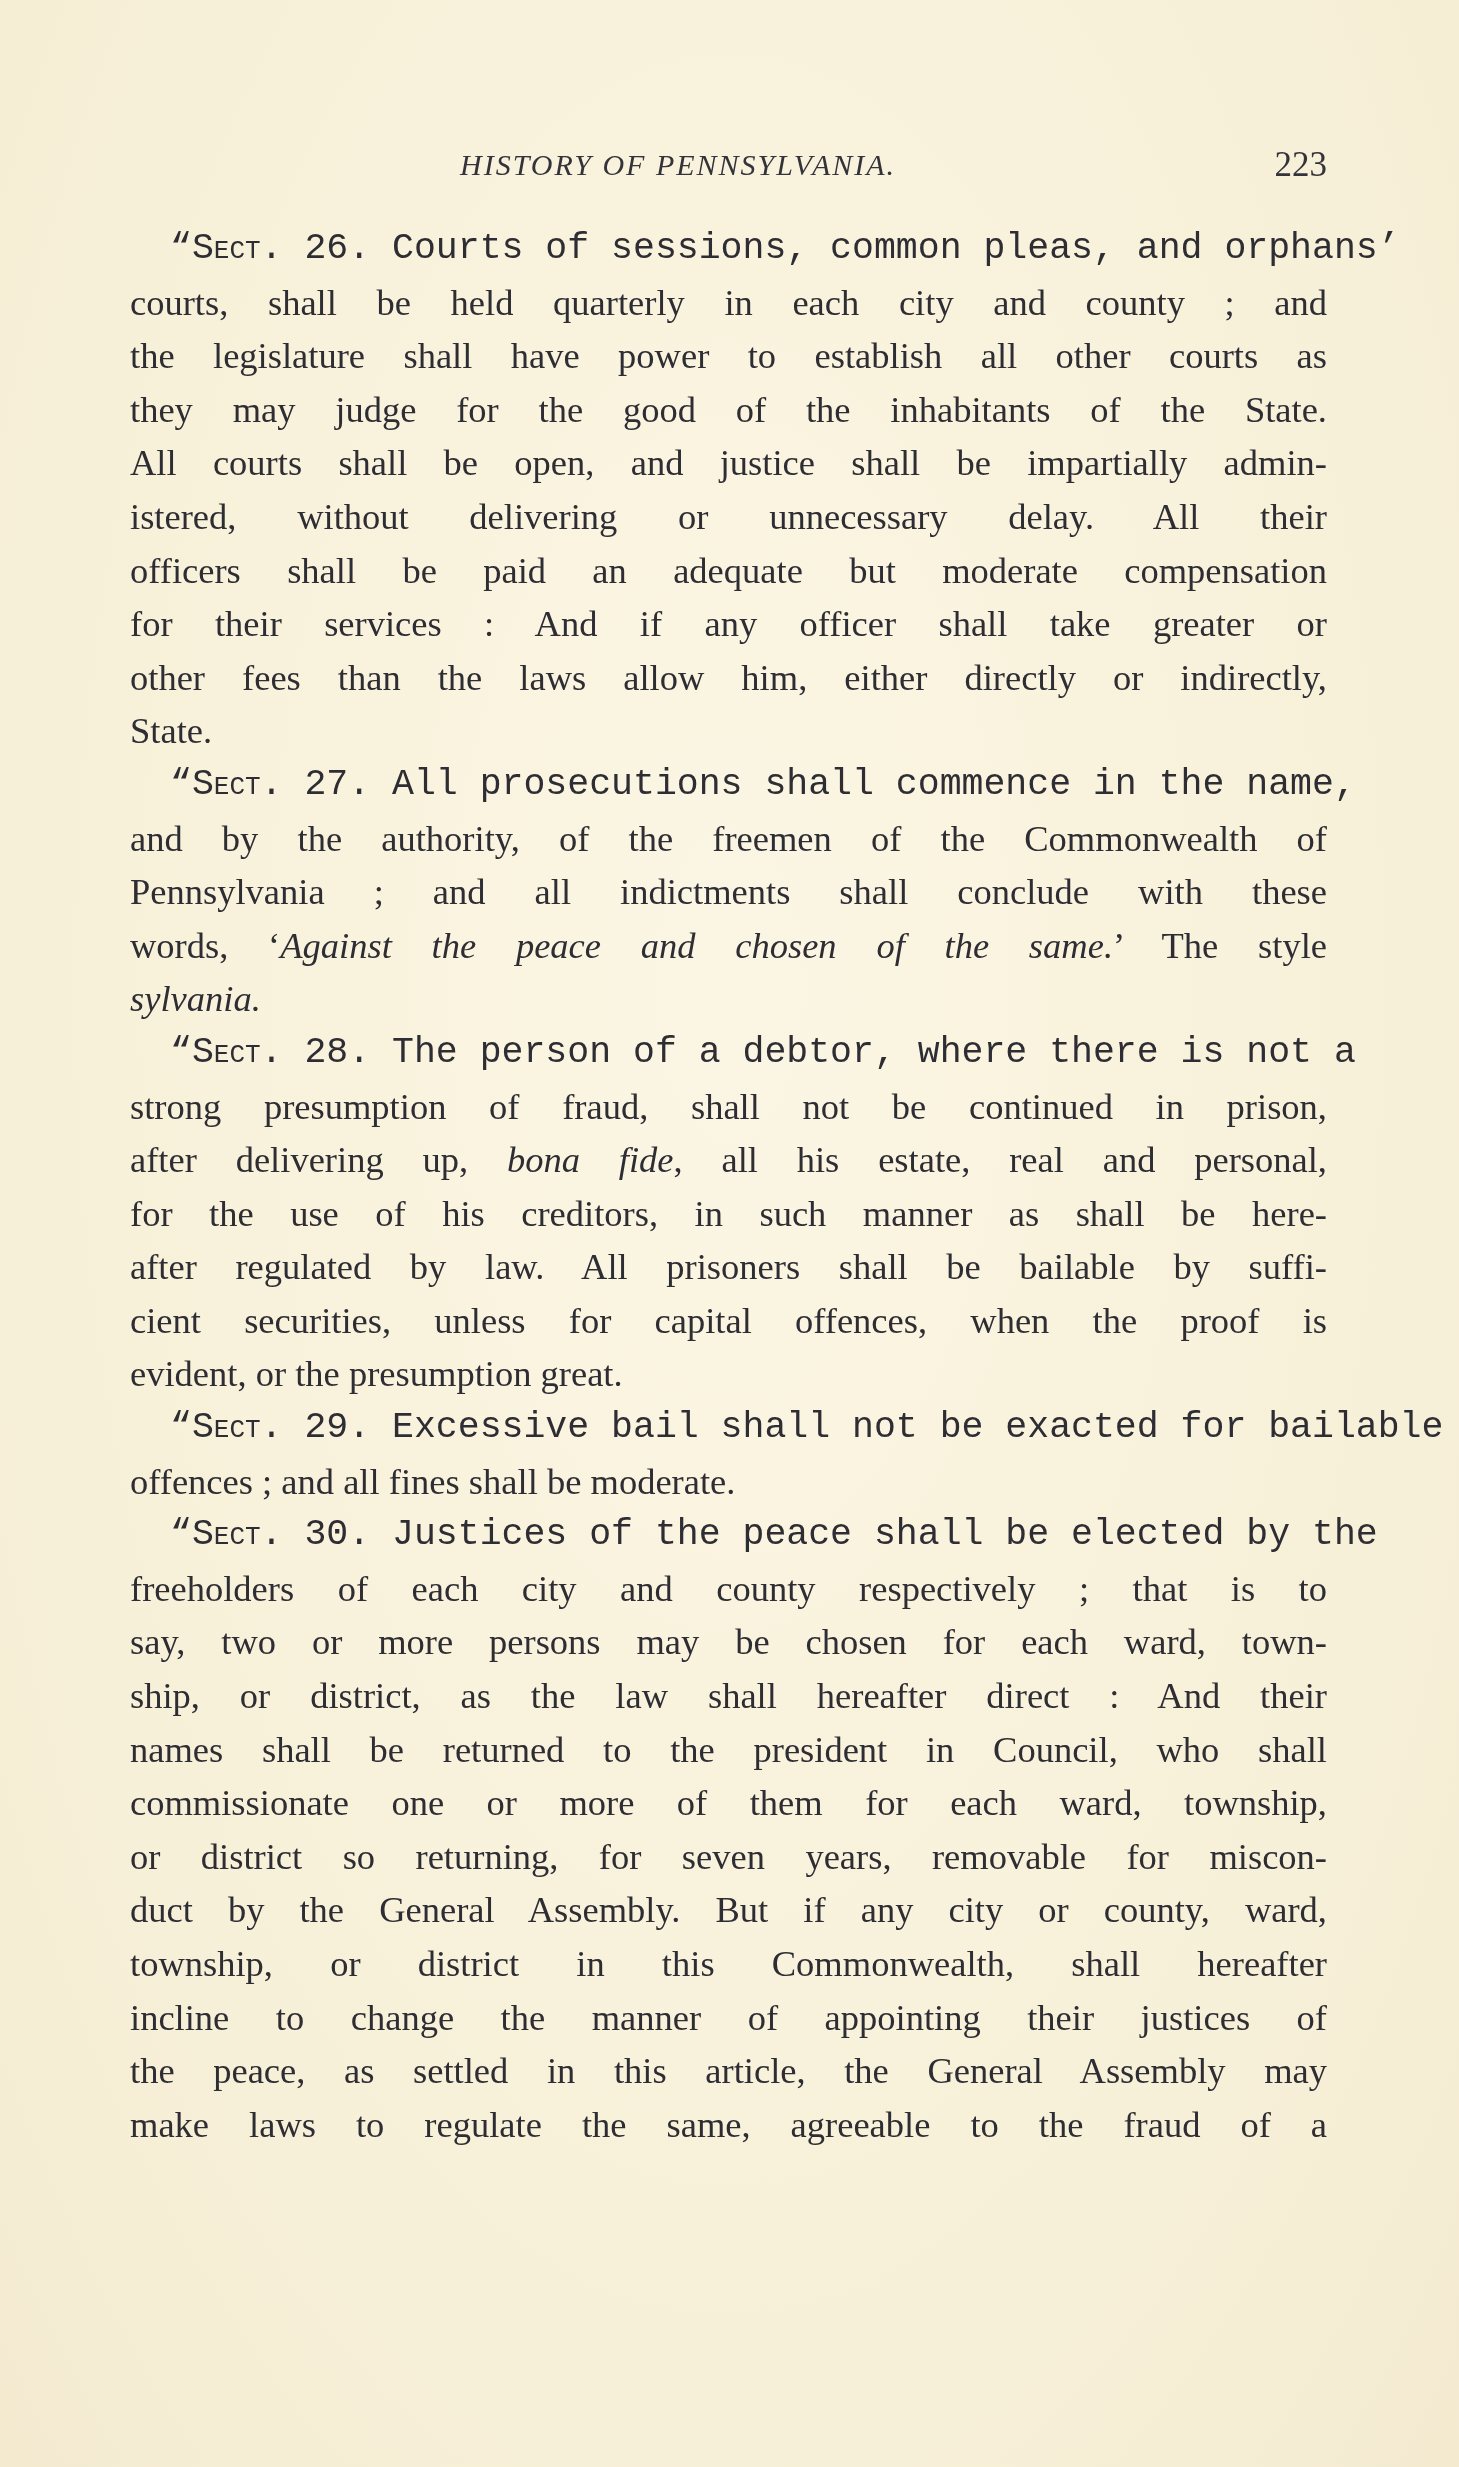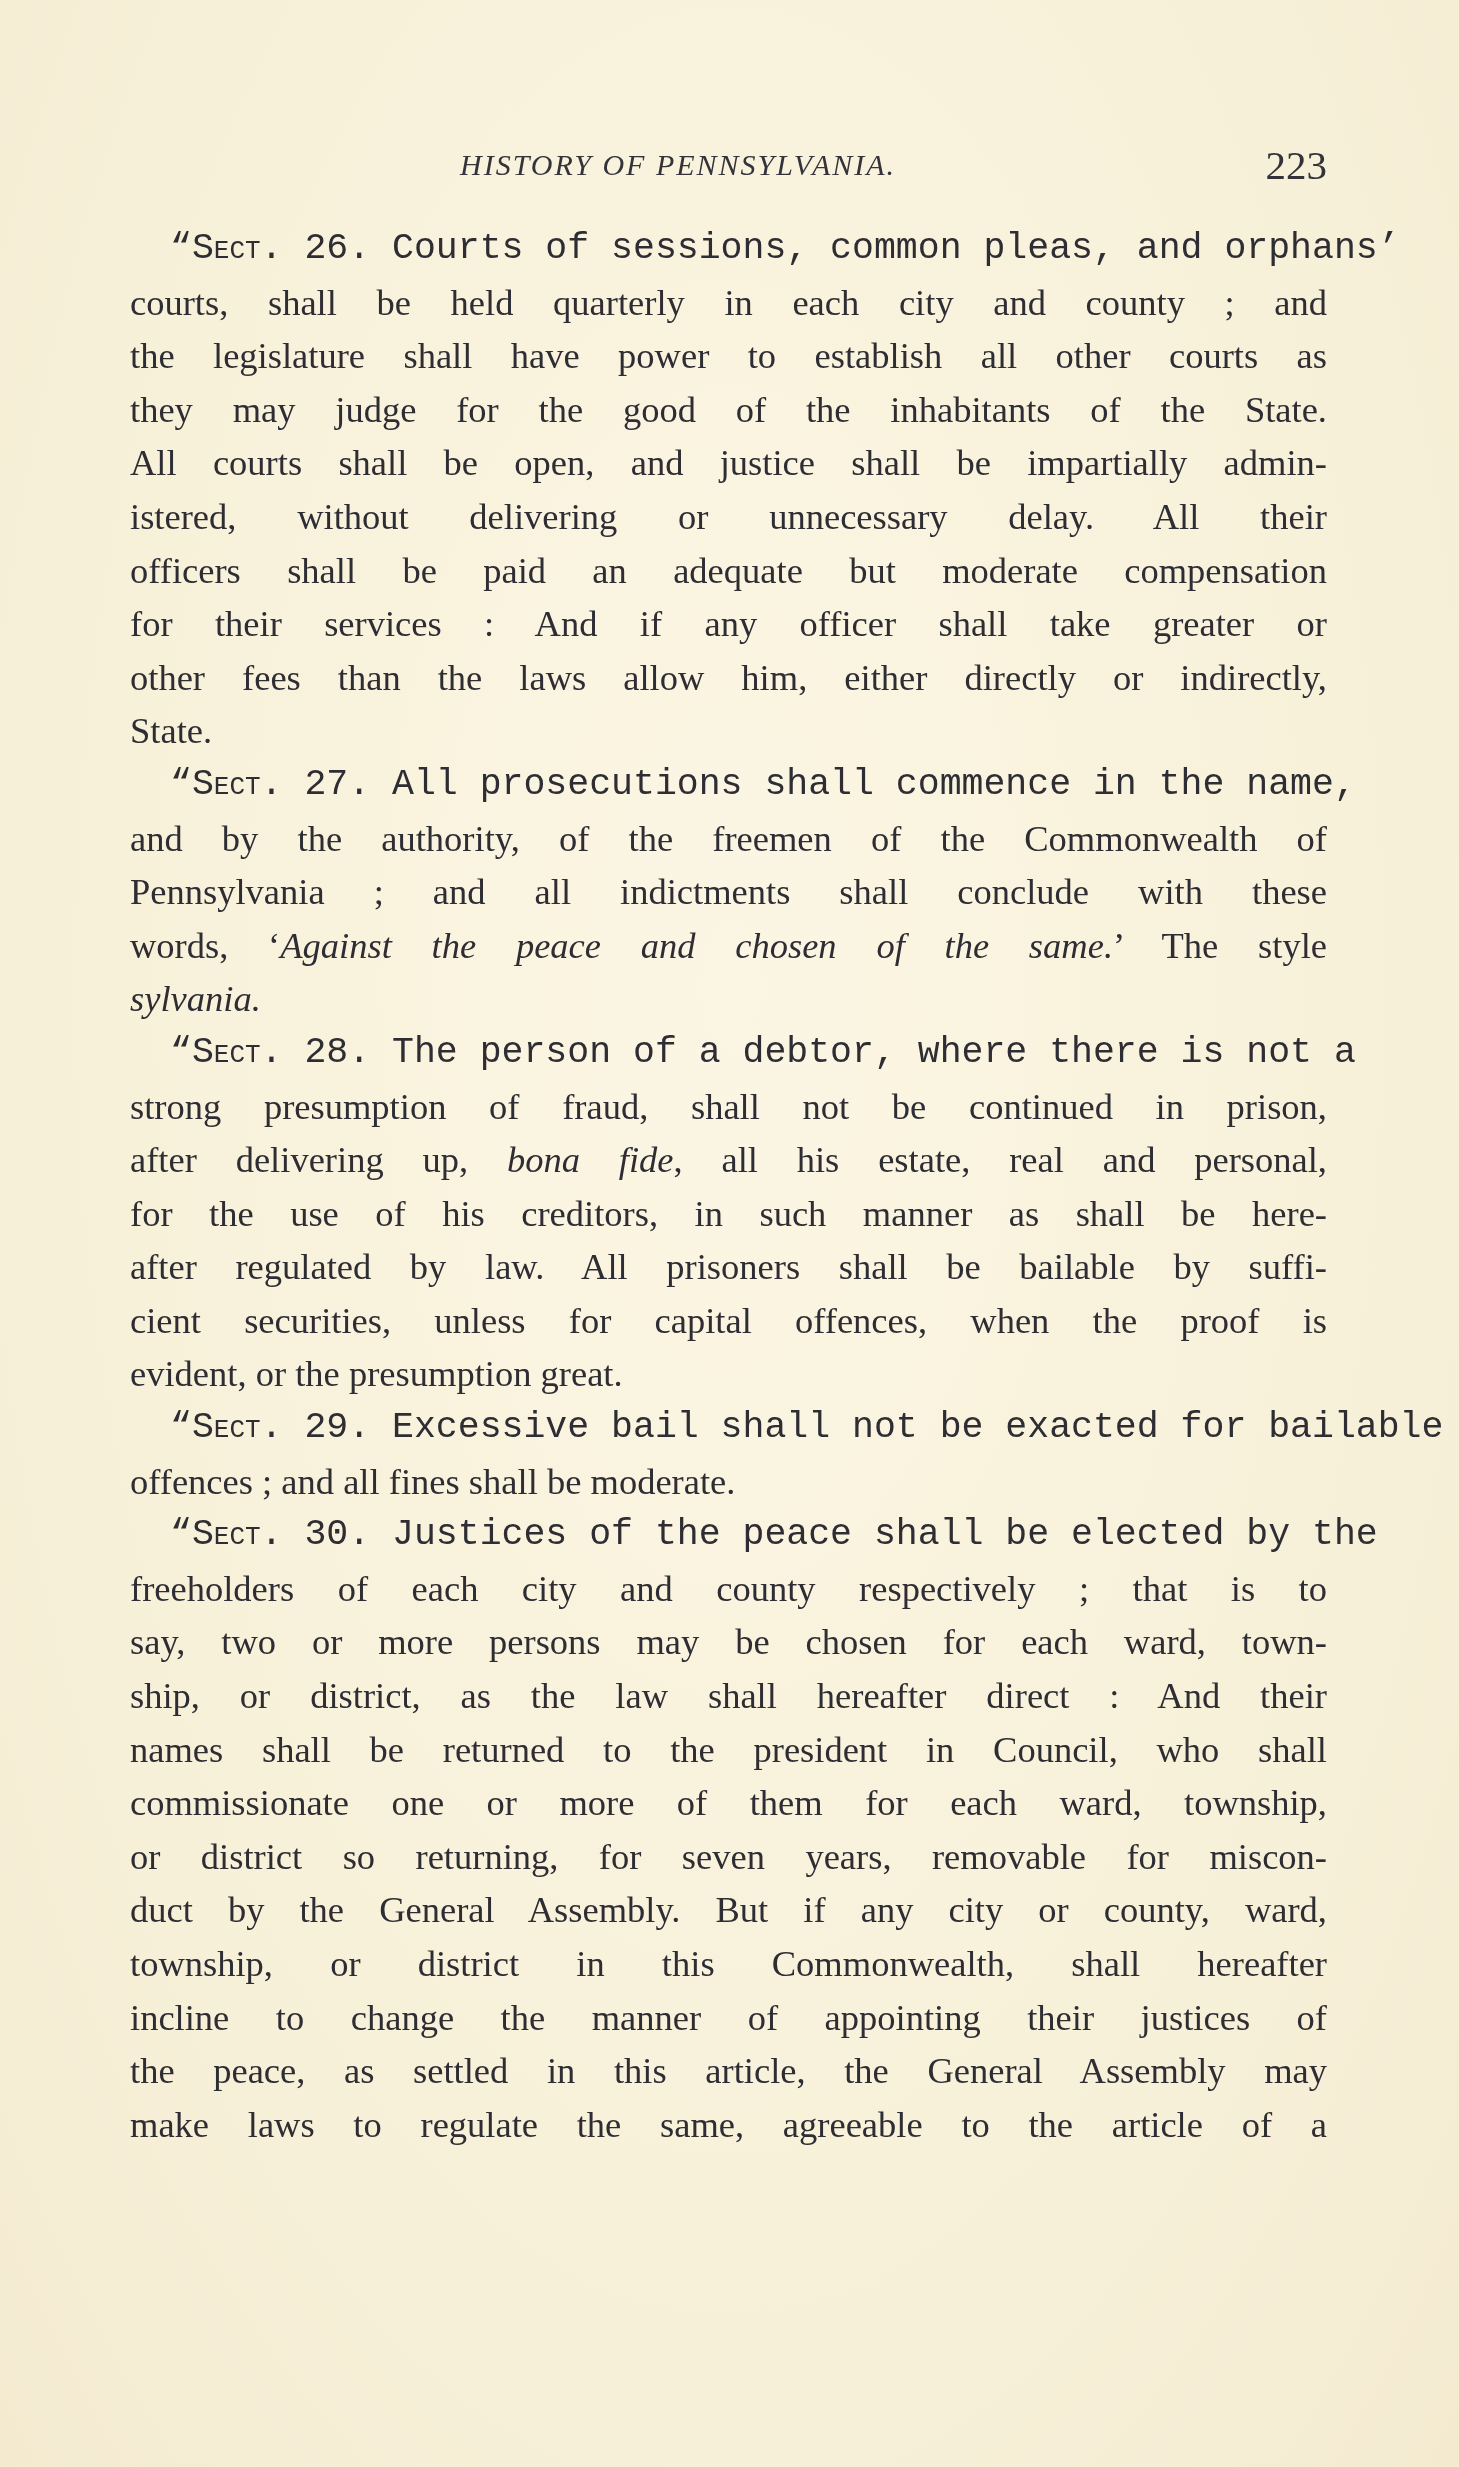--- a/index.html
+++ b/index.html
@@ -14,21 +14,21 @@
   .running-head {
     position: absolute; left: 130px; width: 1197px; top: 140px; height: 50px;
   }
   .running-title {
     position: absolute; left: 330px; top: 0;
     font-style: italic; font-size: 30px; letter-spacing: 2px;
     line-height: 50px; color: #34333a;
   }
   .page-number {
     position: absolute; right: 0; top: 0;
-    font-size: 41px; line-height: 50px; color: #34333a;
+    font-size: 35px; line-height: 50px; color: #34333a;
   }
   .body-text {
     position: absolute; left: 130px; top: 222px; width: 1197px;
     font-size: 36.5px; line-height: 53.6px;
   }
   .line {
     display: block; height: 53.6px; white-space: nowrap;
     text-align: justify; text-align-last: justify;
   }
   .line.last { text-align-last: left; }
@@ -82,15 +82,15 @@
       <span class="line"><span>freeholders of each city and county respectively ; that is to</span></span>
       <span class="line"><span>say, two or more persons may be chosen for each ward, town-</span></span>
       <span class="line"><span>ship, or district, as the law shall hereafter direct : And their</span></span>
       <span class="line"><span>names shall be returned to the president in Council, who shall</span></span>
       <span class="line"><span>commissionate one or more of them for each ward, township,</span></span>
       <span class="line"><span>or district so returning, for seven years, removable for miscon-</span></span>
       <span class="line"><span>duct by the General Assembly.  But if any city or county, ward,</span></span>
       <span class="line"><span>township, or district in this Commonwealth, shall hereafter</span></span>
       <span class="line"><span>incline to change the manner of appointing their justices of</span></span>
       <span class="line"><span>the peace, as settled in this article, the General Assembly may</span></span>
-      <span class="line"><span>make laws to regulate the same, agreeable to the article of a</span></span>
+      <span class="line"><span>make laws to regulate the same, agreeable to the fraud of a</span></span>
     </div>
   </div>
 
 </body></html>

